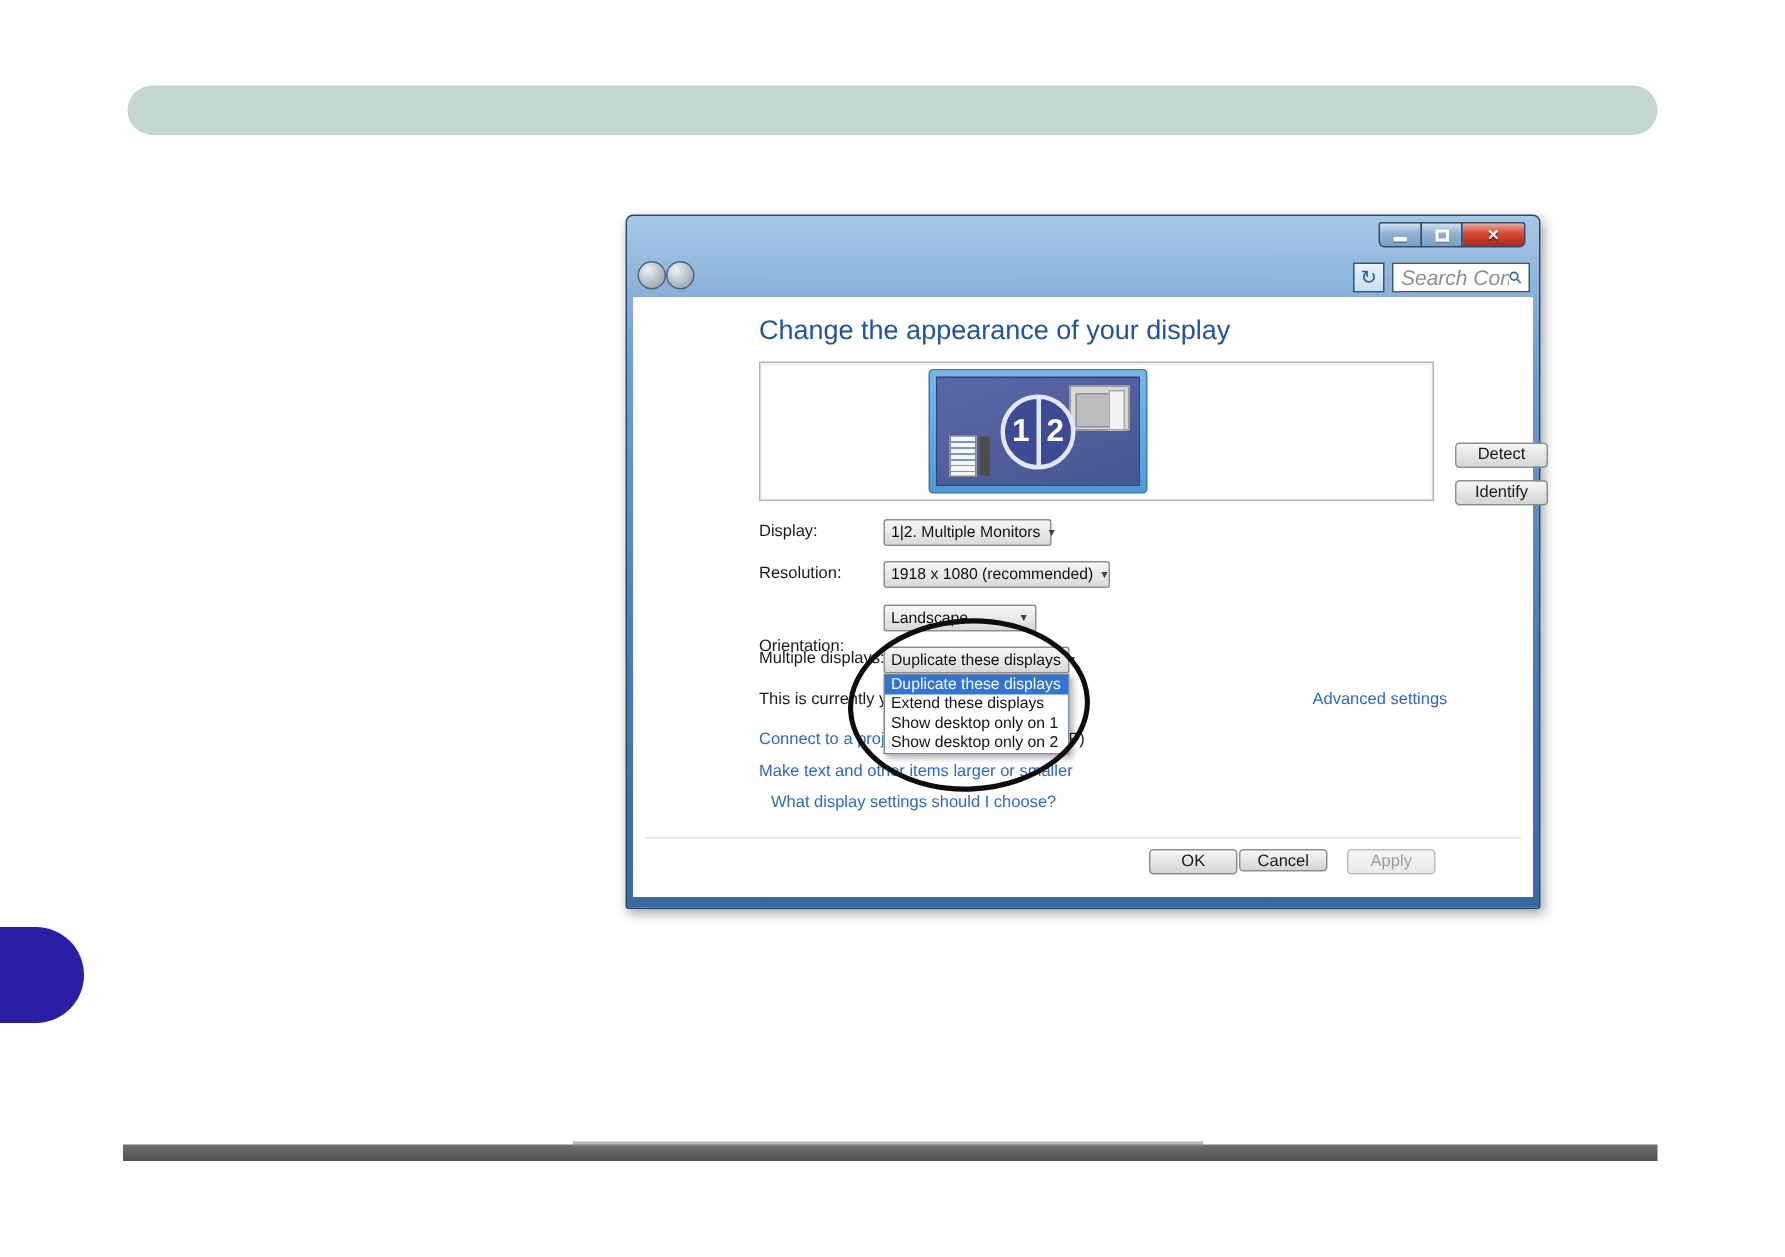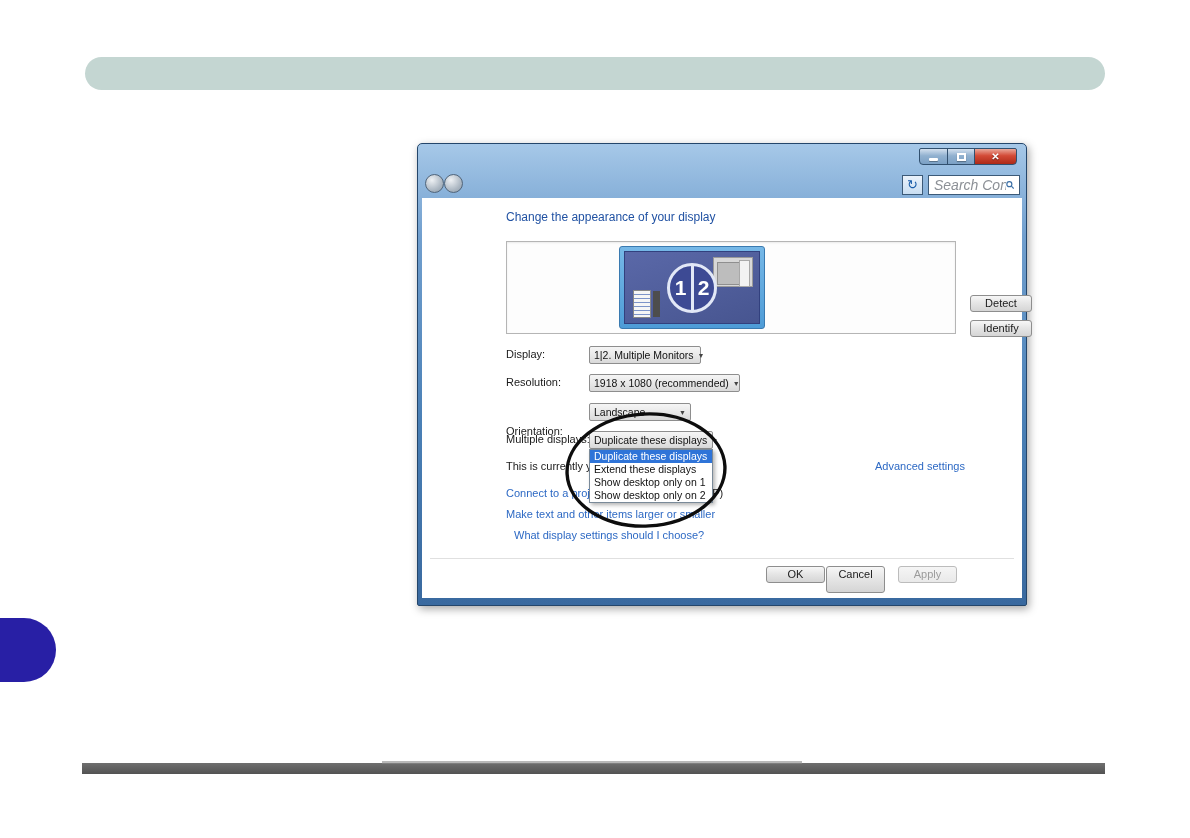--- a/index.html
+++ b/index.html
@@ -53,21 +53,21 @@
                  background:linear-gradient(#eaf2fb,#c9def2); border:1px solid #3c5a78;
                  color:#1b5eaa; font-size:13px; line-height:18px; text-align:center; }
   .search-box { position:absolute; left:510px; top:4px; width:92px; height:20px;
                 background:#fff; border:1px solid #3c5a78; display:flex; align-items:center;
                 justify-content:space-between; padding:0 5px; }
   .search-text { font-size:14px; font-style:italic; color:#8c9096; white-space:nowrap; overflow:hidden; }
 
   
   .content { position:absolute; left:4px; right:4px; top:54px; bottom:7px; background:#fff; }
 
-  .heading { position:absolute; left:84px; top:12px; font-size:12px; color:#2152a3; }
+  .heading { position:absolute; left:84px; top:12px; font-size:18px; color:#2152a3; }
 
   .preview { position:absolute; left:84px; top:43px; width:450px; height:93px;
              border:1px solid #b5b5b5; background:#fdfdfd; box-shadow:inset 0 1px 2px rgba(0,0,0,.08); }
   .monitor { position:absolute; left:112px; top:4px; width:146px; height:83px;
              background:linear-gradient(#76b8e7,#4e9cd7); border:1px solid #3a7ab0;
              border-radius:3px; padding:4px; }
   .screen  { width:100%; height:100%; position:relative; border:1px solid #32407e;
              background:linear-gradient(160deg,#5a68a8,#475590); }
   .id-circle { position:absolute; left:50%; top:50%; transform:translate(-50%,-50%);
                width:50px; height:50px; border-radius:50%; background:#3d4a94;
@@ -82,21 +82,21 @@
                 background:#f6f6f6; border:1px solid #888;
                 background-image:repeating-linear-gradient(#f6f6f6 0 3px, #7d94c9 3px 4px); }
   .mini-col   { position:absolute; left:28px; bottom:6px; width:7px; height:26px; background:#4d4d4d; }
 
   .btn { position:absolute; background:linear-gradient(#f7f7f7,#e6e6e6 45%,#d5d5d5);
          border:1px solid #8e8e8e; border-radius:3px; font-size:11px; color:#1a1a1a;
          text-align:center; line-height:15px; }
   .btn.detect   { left:463px; top:53px; width:62px; height:17px; }
   .btn.identify { left:463px; top:78px; width:62px; height:17px; }
   .btn.ok     { left:344px; top:368px; width:59px; height:17px; }
-  .btn.cancel { left:404px; top:368px; width:59px; height:27px; }
+  .btn.cancel { left:404px; top:368px; width:59px; height:15px; }
   .btn.apply  { left:476px; top:368px; width:59px; height:17px; color:#9b9b9b;
                 border-color:#bcbcbc; background:linear-gradient(#f5f5f5,#e9e9e9); }
 
   .row-label { position:absolute; left:84px; font-size:11px; color:#1a1a1a; }
   .combo { position:absolute; left:167px; height:18px; border:1px solid #8e8e8e; border-radius:2px;
            background:linear-gradient(#f5f5f5,#eaeaea 45%,#d9d9d9); font-size:10.5px; color:#111;
            display:flex; align-items:center; justify-content:space-between; padding:0 4px; white-space:nowrap; }
   .combo .arrow { font-size:7px; color:#444; margin-left:4px; }
 
   .droplist { position:absolute; left:167px; top:251px; width:124px; background:#fff;

